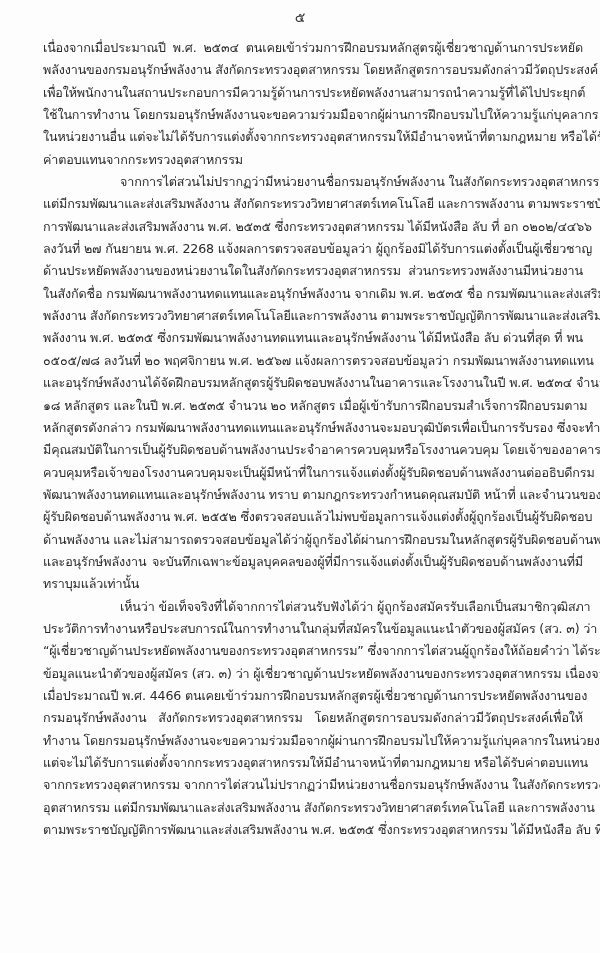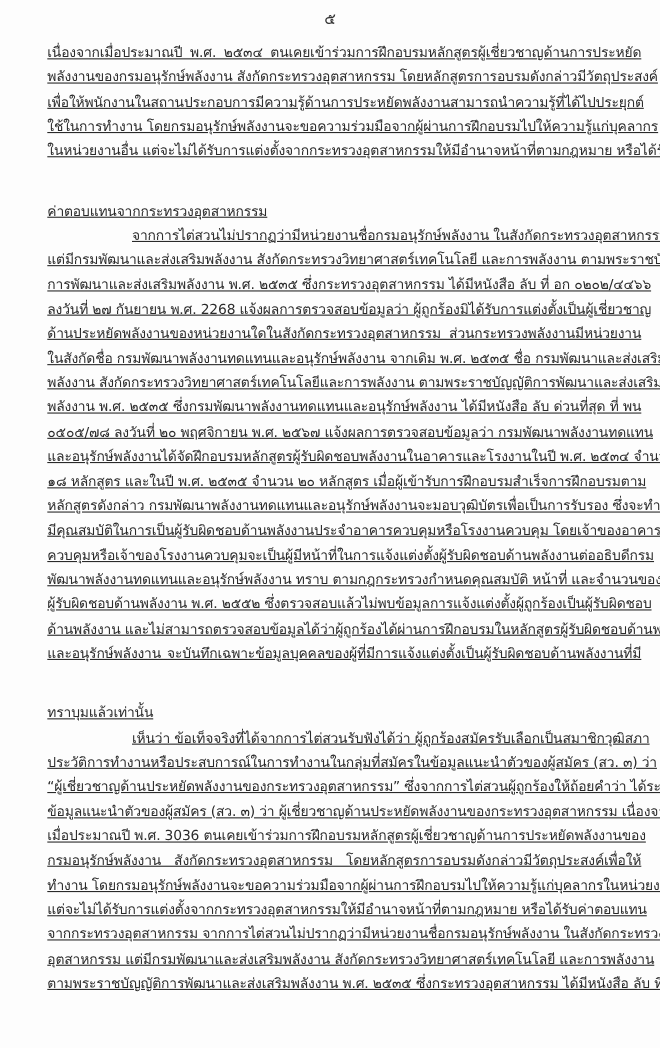--- a/index.html
+++ b/index.html
@@ -6,28 +6,28 @@
   body {
     width: 600px; height: 953px; overflow: hidden; position: relative;
     font-family: "DejaVu Sans", "Liberation Sans", sans-serif;
     color: #2a2a2a;
   }
   .page { position: absolute; left: 0; top: 0; width: 600px; height: 953px; background: #fdfdfd; }
   .page-number {
     position: absolute; top: 6px; left: 0; width: 600px; text-align: center;
     font-size: 14px; color: #333;
   }
-  .body-text { position: absolute; left: 43px; top: 37px; width: 540px; text-decoration: underline; }
+  .body-text { position: absolute; left: 43px; top: 37px; width: 540px; }
   .line {
     height: 22.35px; line-height: 22.35px; font-size: 12.6px;
     white-space: nowrap; overflow: visible;
     text-align: justify; text-align-last: justify;
     letter-spacing: -0.15px;
   }
-  .line.last { text-align-last: left; margin-top: 32px; }
+  .line.last { text-align-last: left; }
   .line.indent { padding-left: 77px; }
 </style>
 </head>
 <body>
 
 <div class="page">
   <div class="page-number">๕</div>
 
   <div class="body-text">
 
@@ -60,21 +60,21 @@
       <div class="line">ด้านพลังงาน และไม่สามารถตรวจสอบข้อมูลได้ว่าผู้ถูกร้องได้ผ่านการฝึกอบรมในหลักสูตรผู้รับผิดชอบด้านพลังงาน</div>
       <div class="line">และอนุรักษ์พลังงาน จะบันทึกเฉพาะข้อมูลบุคคลของผู้ที่มีการแจ้งแต่งตั้งเป็นผู้รับผิดชอบด้านพลังงานที่มี</div>
       <div class="line last">ทราบุมแล้วเท่านั้น</div>
     </div>
 
     <div>
       <div class="line indent">เห็นว่า ข้อเท็จจริงที่ได้จากการไต่สวนรับฟังได้ว่า ผู้ถูกร้องสมัครรับเลือกเป็นสมาชิกวุฒิสภา</div>
       <div class="line">ประวัติการทำงานหรือประสบการณ์ในการทำงานในกลุ่มที่สมัครในข้อมูลแนะนำตัวของผู้สมัคร (สว. ๓) ว่า</div>
       <div class="line">“ผู้เชี่ยวชาญด้านประหยัดพลังงานของกระทรวงอุตสาหกรรม” ซึ่งจากการไต่สวนผู้ถูกร้องให้ถ้อยคำว่า ได้ระบุ</div>
       <div class="line">ข้อมูลแนะนำตัวของผู้สมัคร (สว. ๓) ว่า ผู้เชี่ยวชาญด้านประหยัดพลังงานของกระทรวงอุตสาหกรรม เนื่องจาก</div>
-      <div class="line">เมื่อประมาณปี พ.ศ. 3036 ตนเคยเข้าร่วมการฝึกอบรมหลักสูตรผู้เชี่ยวชาญด้านการประหยัดพลังงานของ</div>
+      <div class="line">เมื่อประมาณปี พ.ศ. 4466 ตนเคยเข้าร่วมการฝึกอบรมหลักสูตรผู้เชี่ยวชาญด้านการประหยัดพลังงานของ</div>
       <div class="line">กรมอนุรักษ์พลังงาน สังกัดกระทรวงอุตสาหกรรม โดยหลักสูตรการอบรมดังกล่าวมีวัตถุประสงค์เพื่อให้</div>
       <div class="line">ทำงาน โดยกรมอนุรักษ์พลังงานจะขอความร่วมมือจากผู้ผ่านการฝึกอบรมไปให้ความรู้แก่บุคลากรในหน่วยงานอื่น</div>
       <div class="line">แต่จะไม่ได้รับการแต่งตั้งจากกระทรวงอุตสาหกรรมให้มีอำนาจหน้าที่ตามกฎหมาย หรือได้รับค่าตอบแทน</div>
       <div class="line">จากกระทรวงอุตสาหกรรม จากการไต่สวนไม่ปรากฏว่ามีหน่วยงานชื่อกรมอนุรักษ์พลังงาน ในสังกัดกระทรวง</div>
       <div class="line">อุตสาหกรรม แต่มีกรมพัฒนาและส่งเสริมพลังงาน สังกัดกระทรวงวิทยาศาสตร์เทคโนโลยี และการพลังงาน</div>
       <div class="line">ตามพระราชบัญญัติการพัฒนาและส่งเสริมพลังงาน พ.ศ. ๒๕๓๕ ซึ่งกระทรวงอุตสาหกรรม ได้มีหนังสือ ลับ ที่</div>
     </div>
   </div>
 </div>
 

